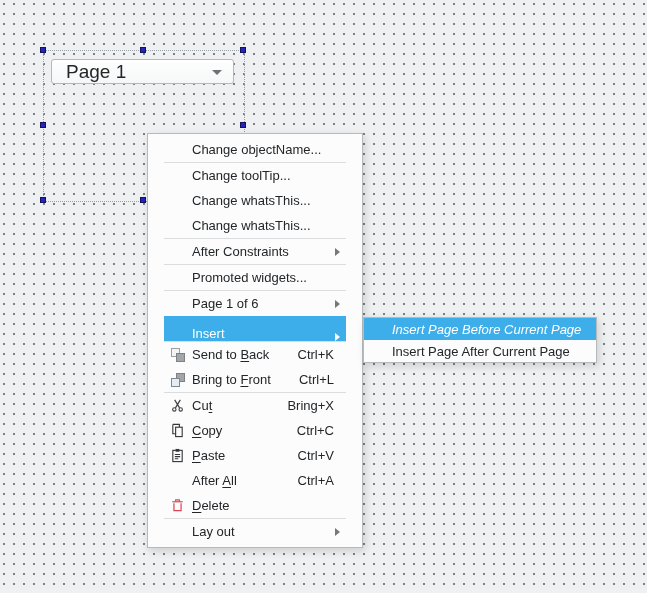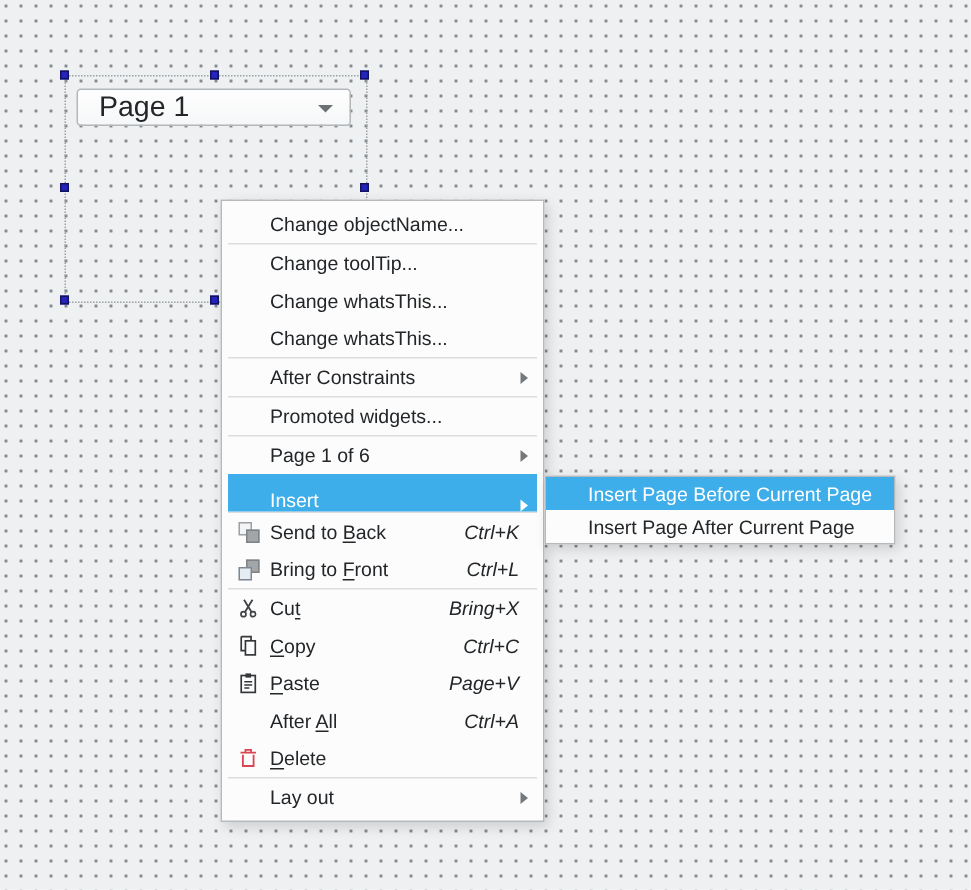--- a/index.html
+++ b/index.html
@@ -19,41 +19,41 @@
   .combo{position:absolute;left:51px;top:59px;width:183px;height:25px;
     background:linear-gradient(#fefefe,#f6f7f8);border:1px solid #b4b8bb;border-radius:3px;
     box-sizing:border-box;display:flex;align-items:center;padding-left:14px;
     color:#232629;font-size:19px;z-index:1;}
   .combo-arrow{position:absolute;right:11px;top:10px;width:0;height:0;
     border-left:5px solid transparent;border-right:5px solid transparent;
     border-top:5px solid #6c7175;}
   
   .menu{position:absolute;left:147px;top:133px;width:216px;
     background:#fcfcfc;border:1px solid #b7babc;box-sizing:border-box;
-    padding:3px 4px;z-index:5;box-shadow:2px 3px 8px rgba(0,0,0,0.14);}
+    padding:3px 16px;z-index:5;box-shadow:2px 3px 8px rgba(0,0,0,0.14);}
   .mi{position:relative;height:25px;display:flex;align-items:center;
     padding-left:28px;font-size:13px;color:#232629;cursor:default;}
   .mi.hl{background:#3daee9;color:#ffffff;align-items:flex-end;}
   .mi .ic{position:absolute;left:5px;top:4px;width:17px;height:17px;
     display:flex;align-items:center;justify-content:center;}
   .lbl{white-space:nowrap;}
   .lbl u{text-underline-offset:2px;}
-  .sc{margin-left:auto;margin-right:12px;white-space:nowrap;font-style:italic;}
+  .sc{margin-left:auto;margin-right:12px;white-space:nowrap;}
   .arr{margin-left:auto;margin-right:6px;width:0;height:0;
     border-top:4px solid transparent;border-bottom:4px solid transparent;
     border-left:5px solid #74787b;}
   .mi.hl .arr{border-left-color:#ffffff;}
   .msep{height:1px;background:#dadcdd;margin:0;}
   
   .submenu{position:absolute;left:363px;top:317px;width:234px;
     background:#fcfcfc;border:1px solid #b7babc;box-sizing:border-box;
     z-index:6;box-shadow:2px 3px 8px rgba(0,0,0,0.14);}
   .smi{height:22px;display:flex;align-items:center;padding-left:28px;
     font-size:13px;color:#232629;cursor:default;white-space:nowrap;}
-  .smi.hl{background:#3daee9;color:#ffffff;}
+  .smi.hl{background:#3daee9;color:#ffffff;font-style:italic;}
   
   .sq{position:absolute;width:9px;height:9px;box-sizing:border-box;}
 </style>
 </head>
 <body>
 
 <div class="canvas">
 
   <div class="sel-rect"></div>
 
@@ -159,21 +159,21 @@
 
     <div class="mi">
       <span class="ic">
         <svg width="15" height="15" viewBox="0 0 16 16">
           <rect x="3" y="2.5" width="10" height="12" stroke="#34373a" stroke-width="1.2" fill="#fcfcfc"></rect>
           <rect x="6" y="1" width="4" height="3" fill="#34373a"></rect>
           <path d="M5.2 7 h5.6 M5.2 9.2 h5.6 M5.2 11.4 h3.6" stroke="#34373a" stroke-width="1.1" fill="none"></path>
         </svg>
       </span>
       <span class="lbl"><span></span><u>P</u><span>aste</span></span>
-      <span class="sc">Page+V</span>
+      <span class="sc">Ctrl+V</span>
     </div>
 
     <div class="mi">
       <span class="lbl"><span>After </span><u>A</u><span>ll</span></span>
       <span class="sc">Ctrl+A</span>
     </div>
 
     <div class="mi">
       <span class="ic">
         <svg width="15" height="15" viewBox="0 0 16 16">

